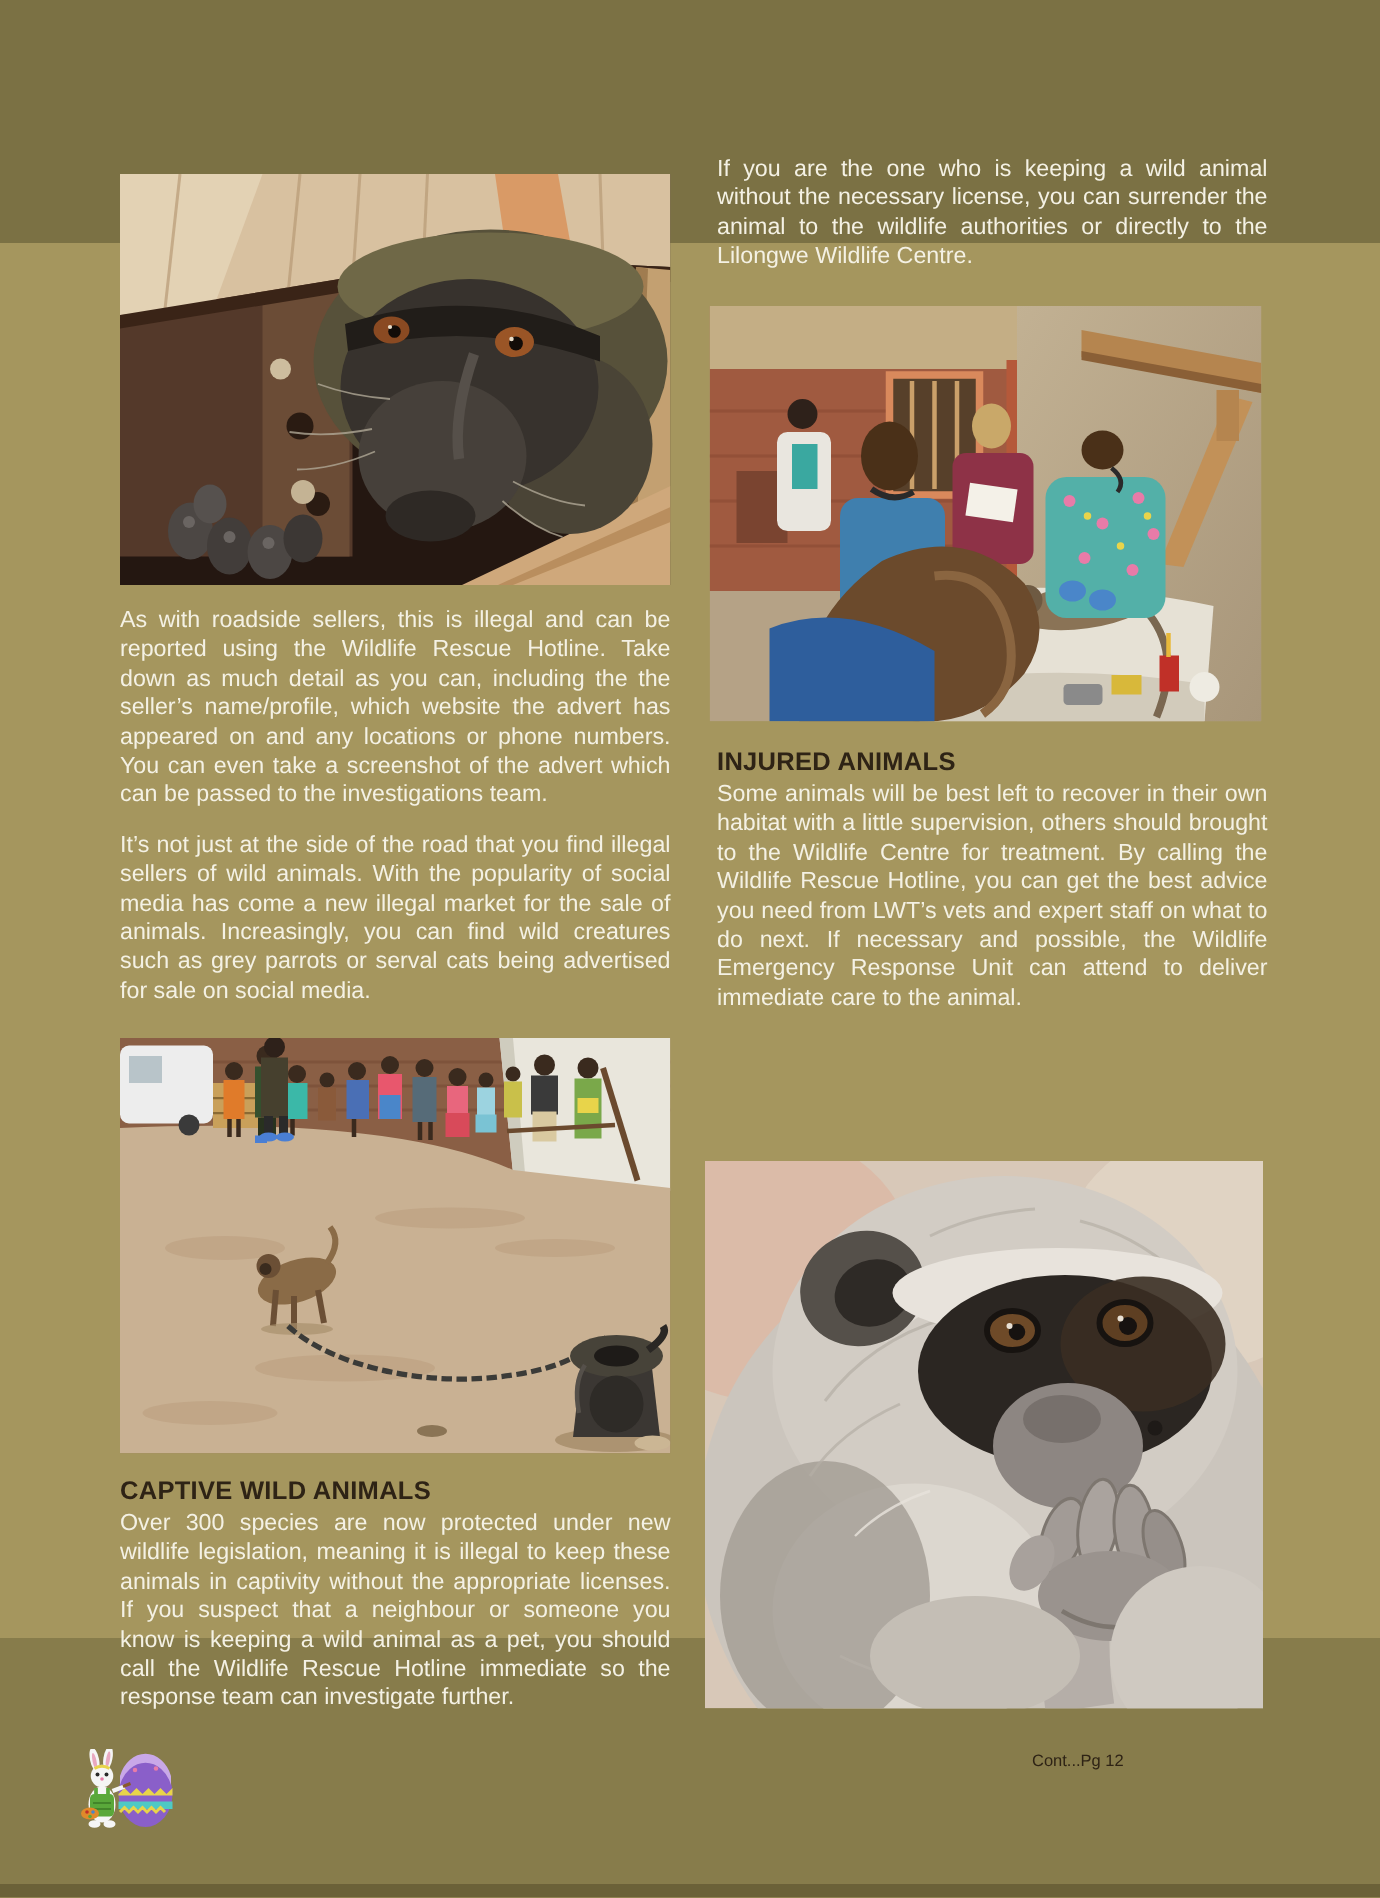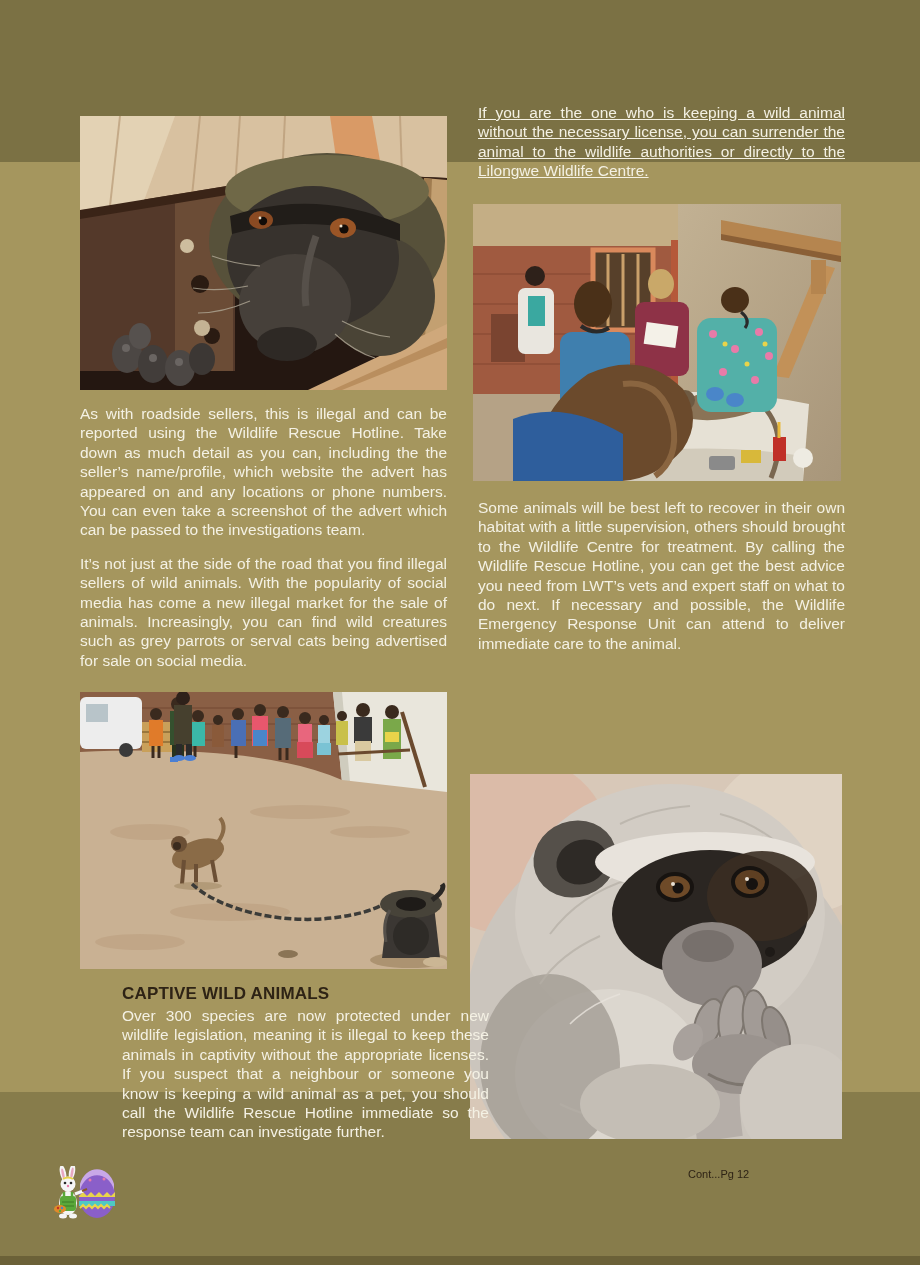--- a/index.html
+++ b/index.html
@@ -10,28 +10,28 @@
   #band-main{top:162px;height:930px;background:#a5965e;}
   #band-bottom{top:1092px;height:173px;background:#877c4b;}
   #band-strip{top:1256px;height:9px;background:#6b6138;}
   .photo{position:absolute;overflow:hidden;display:block;}
   .photo svg{display:block;width:100%;height:100%;}
   .textblock{position:absolute;width:367px;color:#f4f1e4;}
   .textblock p{margin:0;font-size:15.5px;line-height:19.4px;text-align:justify;}
   .textblock p + p{margin-top:14px;}
   .textblock h2{margin:0 0 2px 0;font-size:17px;line-height:20px;font-weight:bold;
                 color:#2e2315;letter-spacing:.2px;}
-  #intro-block{left:478px;top:103px;text-decoration:underline;}
+  #intro-block{left:478px;top:103px;}
   #photo-baboon{left:80px;top:116px;width:367px;height:274px;}
   #photo-vets{left:473px;top:204px;width:368px;height:277px;}
   #photo-chained{left:80px;top:692px;width:367px;height:277px;}
   #photo-vervet{left:470px;top:774px;width:372px;height:365px;}
   #online-block{left:80px;top:404px;}
   #injured-block{left:478px;top:498px;}
-  #captive-block{left:80px;top:984px;margin-left:42px;}
+  #captive-block{left:80px;top:984px;}
   #bunny{position:absolute;left:52px;top:1166px;width:66px;height:54px;}
   #footer-cont{position:absolute;left:688px;top:1168px;font-size:11px;font-weight:normal;
                color:#2e2315;white-space:nowrap;}
 </style>
 </head>
 <body>
 
 <div class="band" id="band-top"></div>
 <div class="band" id="band-main"></div>
 <div class="band" id="band-bottom"></div>
@@ -198,20 +198,21 @@
   <rect x="236" y="252" width="26" height="14" rx="3" fill="#8a8a8a"></rect>
 </svg>
 </div>
 
 <div class="textblock" id="online-block">
   <p>As with roadside sellers, this is illegal and can be reported using the Wildlife Rescue Hotline. Take down as much detail as you can, including the the seller’s name/profile, which website the advert has appeared on and any locations or phone numbers. You can even take a screenshot of the advert which can be passed to the investigations team.</p>
   <p>It’s not just at the side of the road that you find illegal sellers of wild animals. With the popularity of social media has come a new illegal market for the sale of animals. Increasingly, you can find wild creatures such as grey parrots or serval cats being advertised for sale on social media.</p>
 </div>
 
 <div class="textblock" id="injured-block">
+  <h2>INJURED ANIMALS</h2>
   <p>Some animals will be best left to recover in their own habitat with a little supervision, others should brought to the Wildlife Centre for treatment. By calling the Wildlife Rescue Hotline, you can get the best advice you need from LWT’s vets and expert staff on what to do next. If necessary and possible, the Wildlife Emergency Response Unit can attend to deliver immediate care to the animal.</p>
 </div>
 
 <div class="photo" id="photo-chained">
 <svg viewBox="0 0 367 277" preserveAspectRatio="none">
   <rect width="367" height="277" fill="#8a5f45"></rect>
   <g stroke="#7a4f38" stroke-width="2" opacity=".7">
     <line x1="0" y1="16" x2="367" y2="16"></line>
         <line x1="0" y1="32" x2="367" y2="32"></line>
         <line x1="0" y1="48" x2="367" y2="48"></line>

